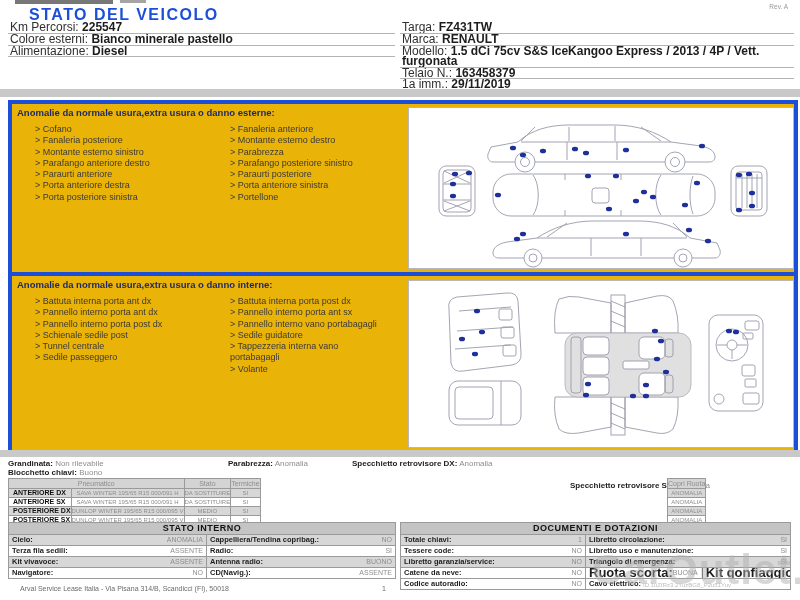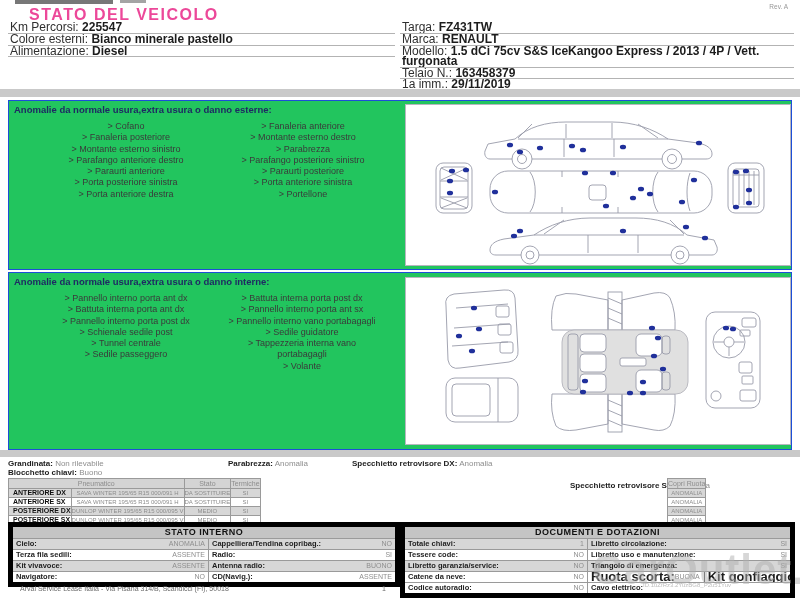--- a/index.html
+++ b/index.html
@@ -2,35 +2,35 @@
 <html><head>
 <meta charset="utf-8">
 <style>
   html,body{margin:0;padding:0;background:#ffffff;}
   .page{position:relative;width:800px;height:600px;background:#fff;overflow:hidden;
         font-family:"Liberation Sans",sans-serif;color:#222;}
 
   
   .smudge{position:absolute;background:#4a4a4a;opacity:.75;}
   .title{position:absolute;left:29px;top:6px;font-size:16px;font-weight:bold;
-         letter-spacing:1.5px;color:#ec4899;}
+         letter-spacing:1.5px;color:#1d4ed8;}
   .rev{position:absolute;right:12px;top:3px;font-size:6.5px;color:#979797;}
 
   
   .fields{position:absolute;font-size:12px;}
   .frow{height:10.8px;line-height:10.8px;border-bottom:1px solid #b3b3b3;
         padding-left:2px;white-space:nowrap;overflow:hidden;}
   .frow.wrap2{height:auto;min-height:10.8px;line-height:10.5px;white-space:normal;}
   .flabel{color:#2f2f2f;}
   .fvalue{font-weight:bold;color:#1c1c1c;}
 
   .sepbar{position:absolute;left:0;width:800px;height:8px;background:#c9c9c9;}
 
   
-  .anombox{position:absolute;left:8px;width:782px;border:1px solid #1d4ed8;background:#22c55e;text-align:center;}
+  .anombox{position:absolute;left:8px;width:782px;border:4px solid #1d4ed8;background:#eab308;}
   .anomhead{position:absolute;left:5px;top:3px;font-size:9.5px;font-weight:bold;color:#1e2a63;}
   .itemcol{position:absolute;top:20px;font-size:9px;line-height:11.3px;color:#3a3a3a;margin-left:16px;}
   .itemcol div::before{content:"> ";}
   .diagram{position:absolute;border:1px solid #b7b7c0;background:#fff;}
   svg .ln{fill:none;stroke:#989ba9;stroke-width:0.9;}
   svg .wfill{fill:#ffffff;stroke:#989ba9;stroke-width:0.9;}
   svg .floor{fill:#e0e0e0;stroke:#b4b4bc;stroke-width:0.9;}
 
   
   .statline{position:absolute;font-size:8px;white-space:nowrap;}
@@ -44,21 +44,21 @@
   .copri{position:absolute;left:659px;top:0;border:1px solid #4d4d4d;table-layout:fixed;}
   .tyres td,.copri td{border:1px solid #9a9a9a;padding:0;height:8px;line-height:8px;
      overflow:hidden;white-space:nowrap;}
   .thead td{height:9px;line-height:9px;background:#d4d4d4;color:#8e8e8e;
      font-size:7px;text-align:center;}
   td.pos{font-size:7px;font-weight:bold;color:#111;padding-left:4px;}
   td.spec,td.cval{font-size:6px;color:#8e8e8e;text-align:center;}
   tr.shade td{background:#d7d7d7;}
 
   
-  .btable{position:absolute;top:522px;border:5px solid #000000;table-layout:fixed;}
+  .btable{position:absolute;top:522px;border:1px solid #000000;table-layout:fixed;}
   .btable td{border:1px solid #9a9a9a;padding:0 3px;height:10px;line-height:10px;
      overflow:hidden;white-space:nowrap;}
   .btable .hd td{background:#c4c4c4;color:#111;font-size:9px;font-weight:bold;
      text-align:center;height:11px;line-height:11px;letter-spacing:.5px;}
   .btable td.l{font-size:7.5px;font-weight:bold;color:#1d1d1d;border-right:none;}
   .btable td.v{font-size:7px;color:#8e8e8e;text-align:right;border-left:none;}
   .btable td.midl{border-left:1px solid #4d4d4d;}
   .split{display:flex;align-items:center;font-size:7px;}
   .split .sl{font-size:13px;font-weight:bold;color:#1d1d1d;}
   .split .sv{color:#8e8e8e;margin-left:auto;padding-right:4px;}
@@ -100,22 +100,22 @@
   <div class="sepbar" style="top:89px;"></div>
 
   <div class="anombox" style="top:100px;height:168px;">
     <div class="anomhead">Anomalie da normale usura,extra usura o danno esterne:</div>
     <div class="itemcol" style="left:7px;width:188px;">
       <div>Cofano</div>
       <div>Fanaleria posteriore</div>
       <div>Montante esterno sinistro</div>
       <div>Parafango anteriore destro</div>
       <div>Paraurti anteriore</div>
+      <div>Porta anteriore destra</div>
       <div>Porta posteriore sinistra</div>
-      <div>Porta anteriore destra</div>
     </div>
     <div class="itemcol" style="left:202px;width:152px;">
       <div>Fanaleria anteriore</div>
       <div>Montante esterno destro</div>
       <div>Parabrezza</div>
       <div>Parafango posteriore sinistro</div>
       <div>Paraurti posteriore</div>
       <div>Porta anteriore sinistra</div>
       <div>Portellone</div>
     </div>
@@ -183,22 +183,22 @@
           <ellipse cx="217" cy="126" rx="3.1" ry="2.3" fill="#20309b"></ellipse>
           <ellipse cx="280" cy="122" rx="3.1" ry="2.3" fill="#20309b"></ellipse>
           <ellipse cx="299" cy="133" rx="3.1" ry="2.3" fill="#20309b"></ellipse>
         </svg>
     </div>
   </div>
 
   <div class="anombox" style="top:272px;height:176px;">
     <div class="anomhead">Anomalie da normale usura,extra usura o danno interne:</div>
     <div class="itemcol" style="left:7px;width:188px;">
+      <div>Battuta interna porta ant dx</div>
       <div>Pannello interno porta ant dx</div>
-      <div>Battuta interna porta ant dx</div>
       <div>Pannello interno porta post dx</div>
       <div>Schienale sedile post</div>
       <div>Tunnel centrale</div>
       <div>Sedile passeggero</div>
     </div>
     <div class="itemcol" style="left:202px;width:150px;">
       <div>Battuta interna porta post dx</div>
       <div>Pannello interno porta ant sx</div>
       <div>Pannello interno vano portabagagli</div>
       <div>Sedile guidatore</div>

